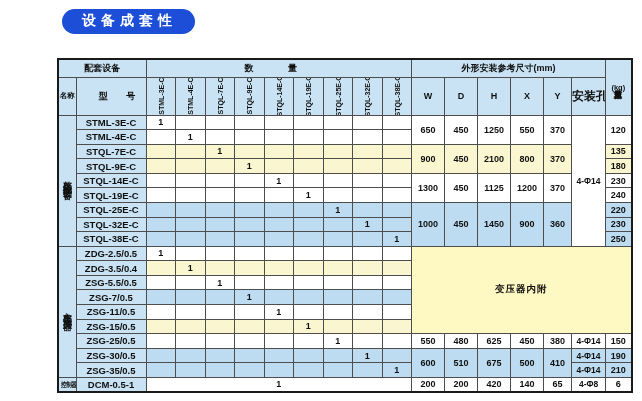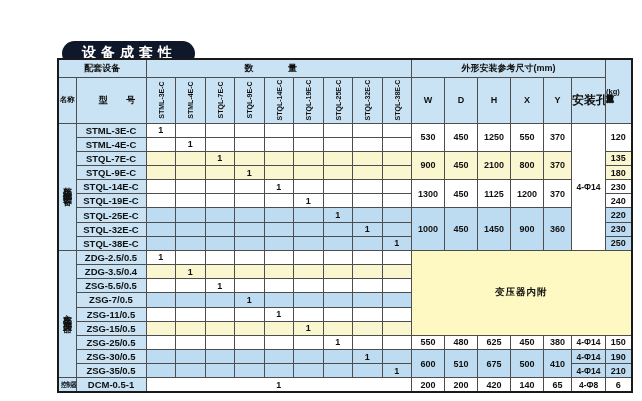--- a/index.html
+++ b/index.html
@@ -3,40 +3,39 @@
 <meta charset="utf-8">
 <style>
   html,body{margin:0;padding:0;}
   body{
     width:642px;height:401px;position:relative;background:#ffffff;
     font-family:"Liberation Sans","DejaVu Sans",sans-serif;
     -webkit-font-smoothing:antialiased;
   }
   .title-badge{
     position:absolute;left:62px;top:9px;
-    background:#0f172a;color:#ffffff;
+    background:#1d4ed8;color:#ffffff;
     font-size:14px;font-weight:bold;letter-spacing:5px;
     padding:3px 18px 4px 20px;border-radius:14px;
     white-space:nowrap;
-    margin-top:32px;
   }
   table{
     position:absolute;left:57px;top:58px;
     width:574px;height:335px;
     border-collapse:collapse;table-layout:fixed;
     border:2px solid #1a1a1a;
   }
   td{
     border:1px solid #4d4d4d;padding:0;margin:0;
     text-align:center;vertical-align:middle;
     font-size:9px;font-weight:bold;color:#101010;
     overflow:hidden;white-space:nowrap;
   }
   tr.h1{height:18px;}
-  tr.h2{height:46px;}
+  tr.h2{height:38px;}
   tbody tr{height:14px;}
   .hd{background:#c9e3f4;margin-top:7px;}
   .w{background:#ffffff;}
   .y{background:#faf7d0;}
   .b{background:#bddcf1;}
   .mdl{background:#c9e3f4;font-size:9.5px;}
   .grp{background:#c9e3f4;}
   .q{font-size:9px;}
   .qty-h{letter-spacing:16px;}
   .name-h{font-size:7.5px;letter-spacing:0;}
@@ -48,21 +47,21 @@
     writing-mode:vertical-rl;text-orientation:upright;
     display:inline-block;line-height:1.15;letter-spacing:2px;font-size:9px;
   }
   .ctrl-label{font-size:7px;display:inline-block;transform:scaleX(0.8);letter-spacing:-0.5px;}
   .qh{position:relative;}
   .qh .rot{
     position:absolute;left:50%;top:50%;
     transform:translate(-50%,-50%) rotate(-90deg);
     white-space:nowrap;font-size:7px;letter-spacing:0;
   }
-  .wcol{display:flex;flex-direction:column;align-items:flex-start;justify-content:center;line-height:1;}
+  .wcol{display:flex;flex-direction:column;align-items:center;justify-content:center;line-height:1;}
   .wcol .vert{font-size:8.5px;letter-spacing:0;line-height:1;}
   .wcol .kg{font-size:7.5px;margin-top:1px;}
 </style>
 </head>
 <body>
 
 <div class="title-badge">设备成套性</div>
 
 <table>
   <colgroup>
@@ -141,21 +140,21 @@
       <td class="mdl">STML-3E-C</td>
       <td class="q w">1</td>
         <td class="q w"></td>
         <td class="q w"></td>
         <td class="q w"></td>
         <td class="q w"></td>
         <td class="q w"></td>
         <td class="q w"></td>
         <td class="q w"></td>
         <td class="q w"></td>
-      <td rowspan="2" class="w">530</td>
+      <td rowspan="2" class="w">650</td>
       <td rowspan="2" class="w">450</td>
       <td rowspan="2" class="w">1250</td>
       <td rowspan="2" class="w">550</td>
       <td rowspan="2" class="w">370</td>
       <td rowspan="9" class="w hole-cell">4-Φ14</td>
       <td rowspan="2" class="w">120</td>
     </tr>
     <tr>
       <td class="mdl">STML-4E-C</td>
       <td class="q w"></td>

